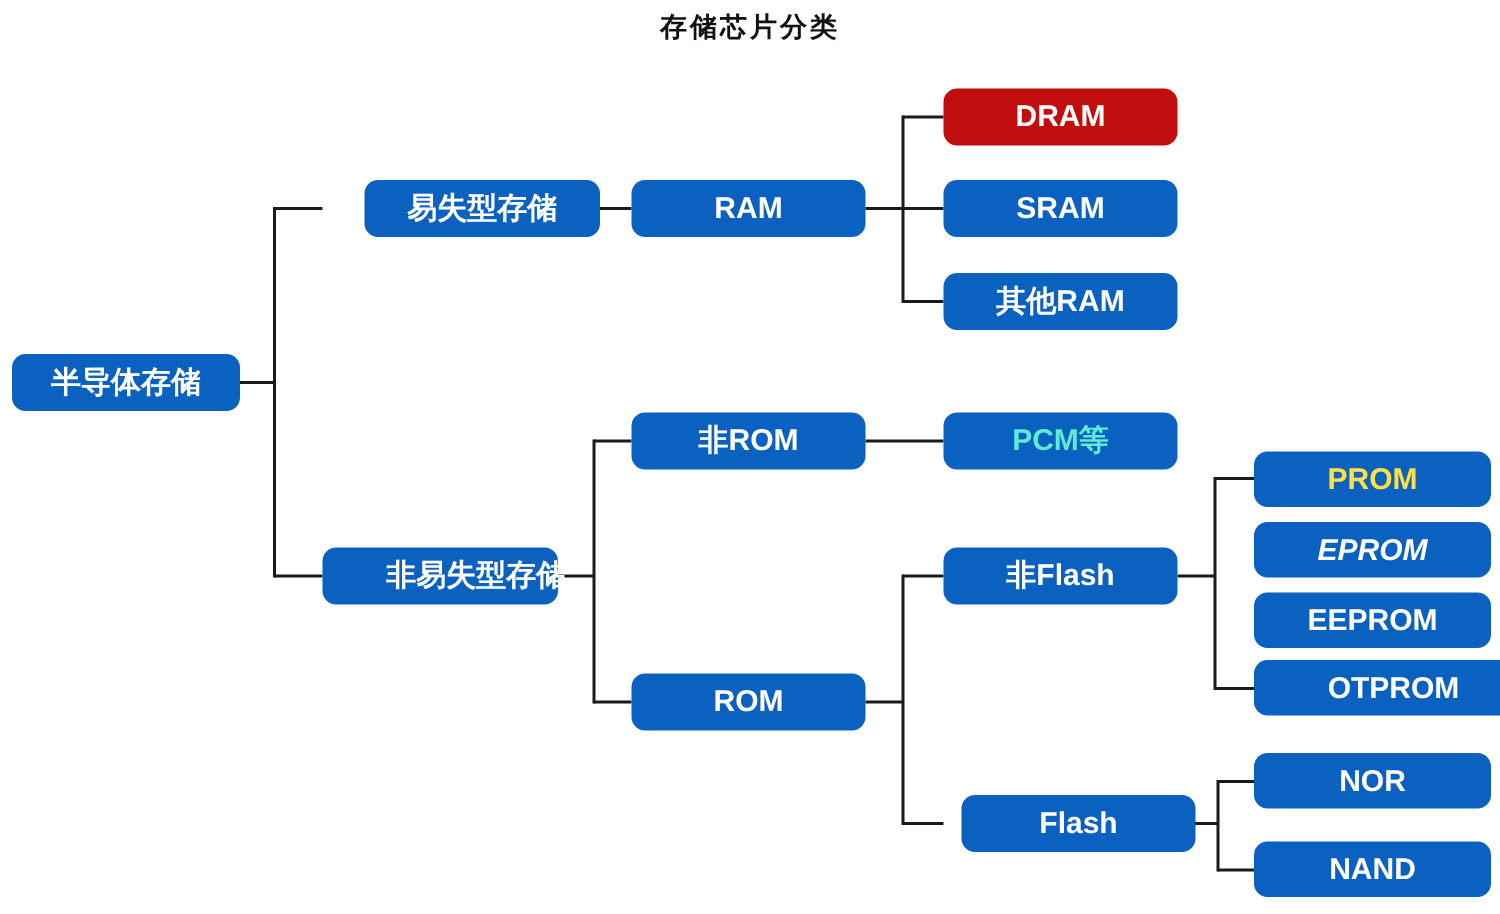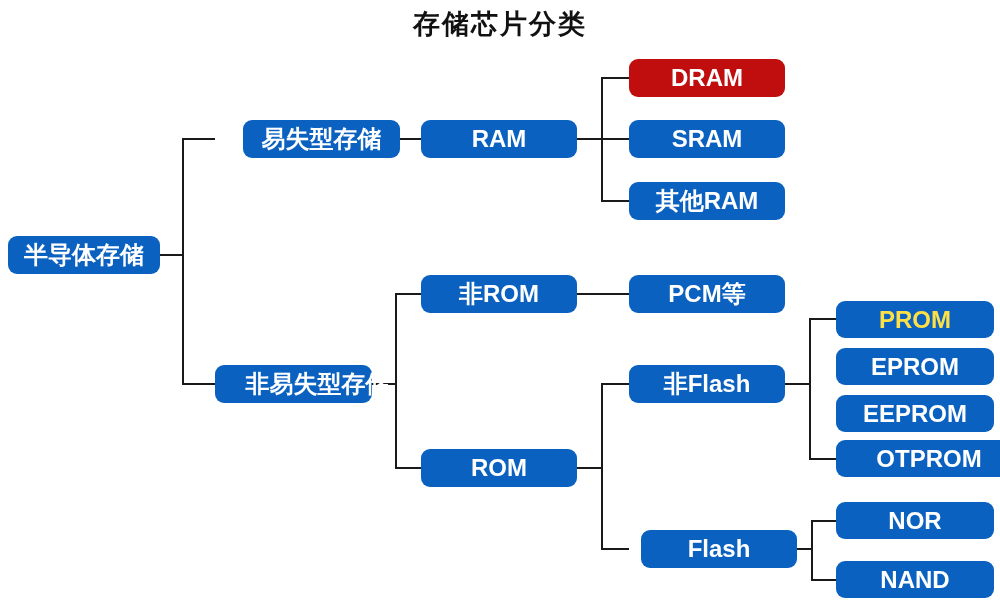--- a/index.html
+++ b/index.html
@@ -16,31 +16,31 @@
     font-family: "Liberation Sans", "DejaVu Sans", sans-serif;
   }
   .diagram-title {
     position: absolute;
     top: 6px;
     left: 0;
     width: 100%;
     text-align: center;
     font-family: "DejaVu Serif", "Liberation Serif", serif;
     font-weight: 700;
-    font-size: 27px;
+    font-size: 18px;
     letter-spacing: 2px;
     color: #111111;
   }
   .node {
     position: absolute;
     box-sizing: border-box;
     border-radius: 9px;
     color: #ffffff;
     font-weight: 700;
-    font-size: 24px;
+    font-size: 20px;
     display: flex;
     align-items: center;
     justify-content: center;
     white-space: nowrap;
     line-height: 1;
     text-align: center;
   }
   .edge {
     position: absolute;
     background: #1a1a1a;
@@ -82,23 +82,23 @@
   <div id="nodes-layer">
       <div class="node" style="left: 8px; top: 236px; width: 152px; height: 38px; background: rgb(11, 97, 191); color: rgb(255, 255, 255);">半导体存储</div>
       <div class="node" style="left: 215px; top: 120px; width: 157px; height: 38px; background: rgb(11, 97, 191); color: rgb(255, 255, 255); margin-left: 28px;">易失型存储</div>
       <div class="node" style="left: 215px; top: 365px; width: 157px; height: 38px; background: rgb(11, 97, 191); color: rgb(255, 255, 255); padding-left: 48px;">非易失型存储</div>
       <div class="node" style="left: 421px; top: 120px; width: 156px; height: 38px; background: rgb(11, 97, 191); color: rgb(255, 255, 255);">RAM</div>
       <div class="node" style="left: 421px; top: 275px; width: 156px; height: 38px; background: rgb(11, 97, 191); color: rgb(255, 255, 255);">非ROM</div>
       <div class="node" style="left: 421px; top: 449px; width: 156px; height: 38px; background: rgb(11, 97, 191); color: rgb(255, 255, 255);">ROM</div>
       <div class="node" style="left: 629px; top: 59px; width: 156px; height: 38px; background: rgb(192, 13, 13); color: rgb(255, 255, 255);">DRAM</div>
       <div class="node" style="left: 629px; top: 120px; width: 156px; height: 38px; background: rgb(11, 97, 191); color: rgb(255, 255, 255);">SRAM</div>
       <div class="node" style="left: 629px; top: 182px; width: 156px; height: 38px; background: rgb(11, 97, 191); color: rgb(255, 255, 255);">其他RAM</div>
-      <div class="node" style="left: 629px; top: 275px; width: 156px; height: 38px; background: rgb(11, 97, 191); color: #ffffff;">PCM等</div>
+      <div class="node" style="left: 629px; top: 275px; width: 156px; height: 38px; background: rgb(11, 97, 191); color: #5eead4;">PCM等</div>
       <div class="node" style="left: 629px; top: 365px; width: 156px; height: 38px; background: rgb(11, 97, 191); color: rgb(255, 255, 255);">非Flash</div>
       <div class="node" style="left: 629px; top: 530px; width: 156px; height: 38px; background: rgb(11, 97, 191); color: rgb(255, 255, 255); margin-left: 12px;">Flash</div>
       <div class="node" style="left: 836px; top: 301px; width: 158px; height: 37px; background: rgb(11, 97, 191); color: #fde047;">PROM</div>
-      <div class="node" style="left: 836px; top: 348px; width: 158px; height: 37px; background: rgb(11, 97, 191); color: rgb(255, 255, 255);">EPROM</div>
+      <div class="node" style="left: 836px; top: 348px; width: 158px; height: 37px; background: rgb(11, 97, 191); color: rgb(255, 255, 255); font-style: italic;">EPROM</div>
       <div class="node" style="left: 836px; top: 395px; width: 158px; height: 37px; background: rgb(11, 97, 191); color: rgb(255, 255, 255);">EEPROM</div>
       <div class="node" style="left: 836px; top: 440px; width: 186px; height: 37px; background: rgb(11, 97, 191); color: rgb(255, 255, 255);">OTPROM</div>
       <div class="node" style="left: 836px; top: 502px; width: 158px; height: 37px; background: rgb(11, 97, 191); color: rgb(255, 255, 255); text-align: center;">NOR</div>
       <div class="node" style="left: 836px; top: 561px; width: 158px; height: 37px; background: rgb(11, 97, 191); color: rgb(255, 255, 255);">NAND</div>
     </div>
 </div>
 
 </body></html>

